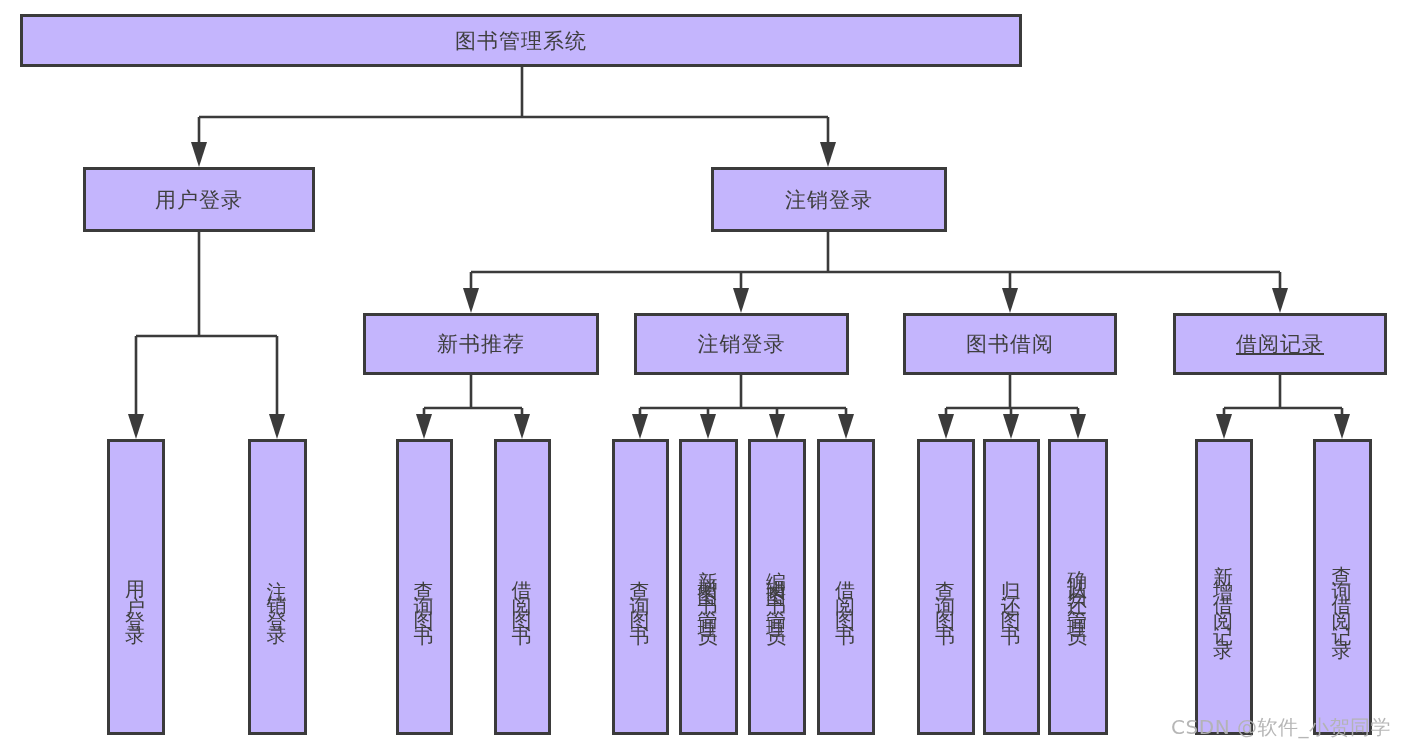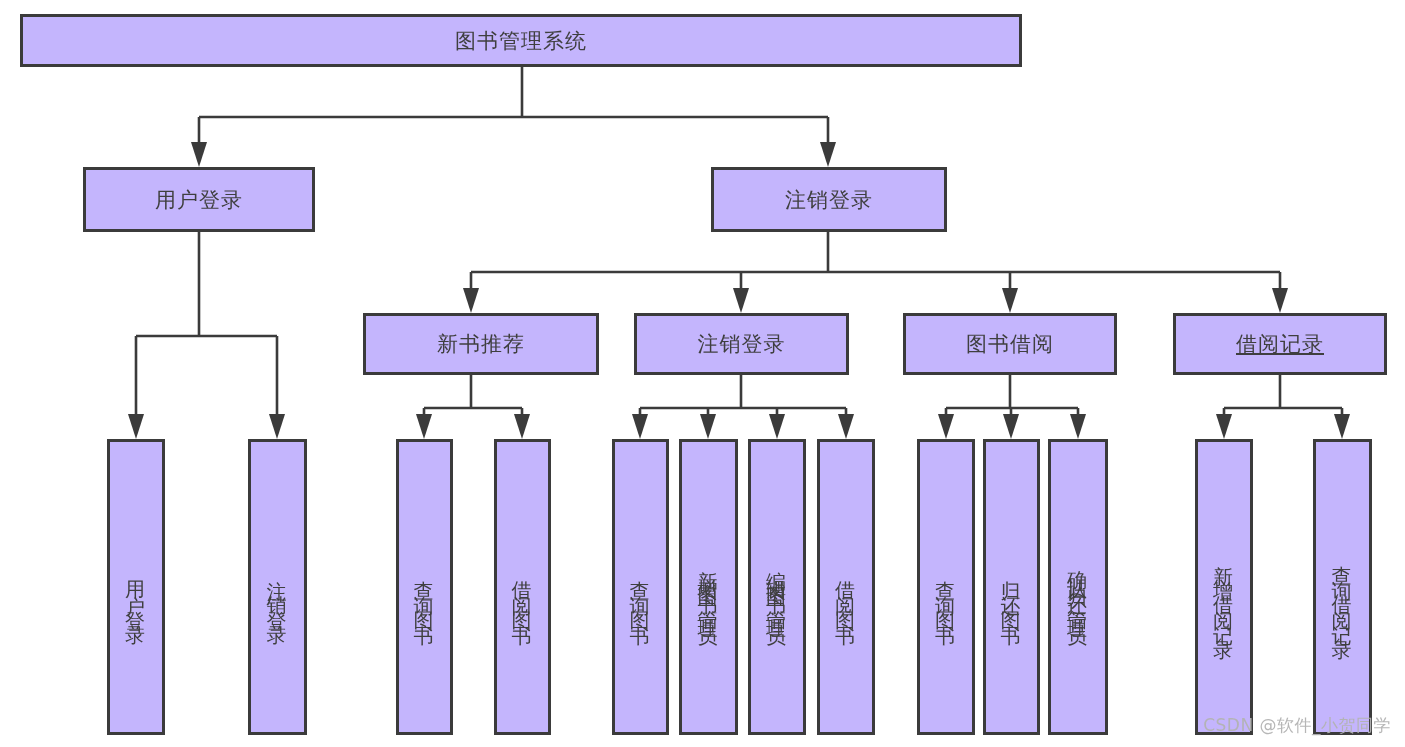--- a/index.html
+++ b/index.html
@@ -18,21 +18,21 @@
     color:var(--text);z-index:1;
   }
   .h-label{font-size:21px;letter-spacing:1px;white-space:nowrap;}
   .v-label{
     writing-mode:vertical-rl;font-size:20px;letter-spacing:15px;
     white-space:nowrap;margin-bottom:-15px;
   }
   .v-label.long{letter-spacing:8px;margin-bottom:-8px;font-size:20px;}
   #watermark{
     position:absolute;right:14px;top:714px;z-index:2;
-    font-size:17px;color:var(--wm);letter-spacing:0.5px;white-space:nowrap;
+    font-size:20px;color:var(--wm);letter-spacing:0.5px;white-space:nowrap;
     opacity:0.95;
   }
 </style>
 </head>
 <body style="--line: #3b3b3b; --text: #3f3f3f; --wm: #b3b3b3; background: rgb(255, 255, 255);">
 
 <svg id="connectors" width="1405" height="747">
 
   <path d="M522,67 V117"></path>
   <path d="M199,117 H828"></path>

